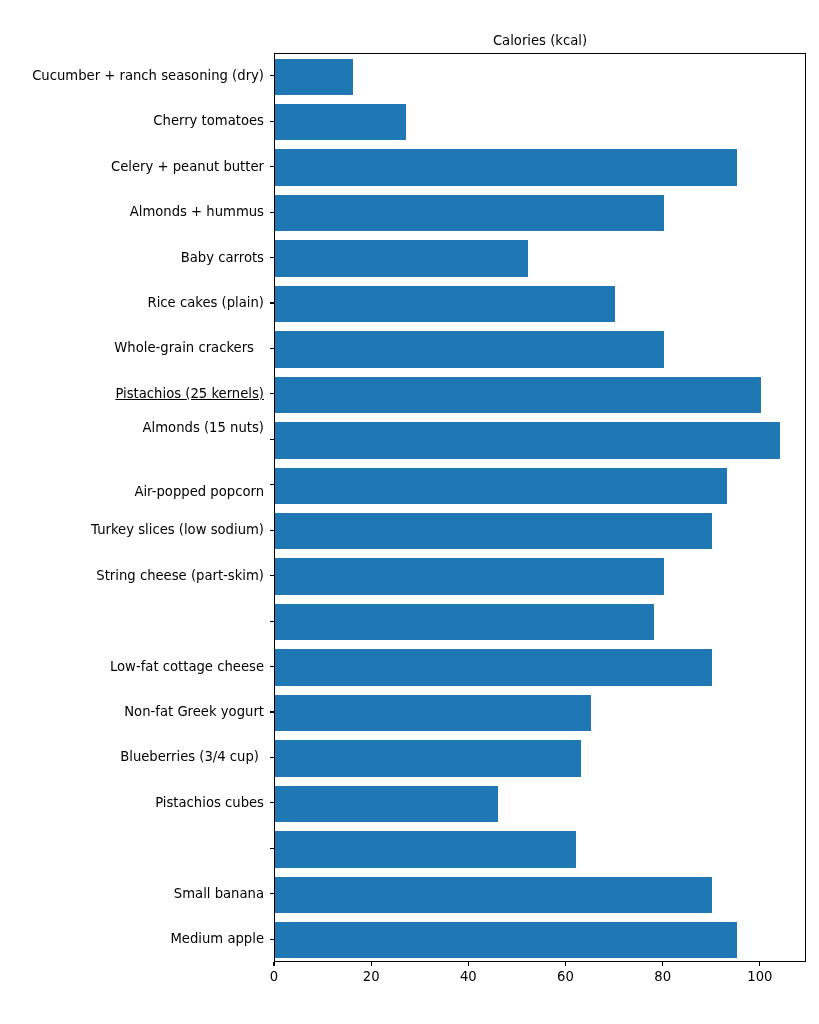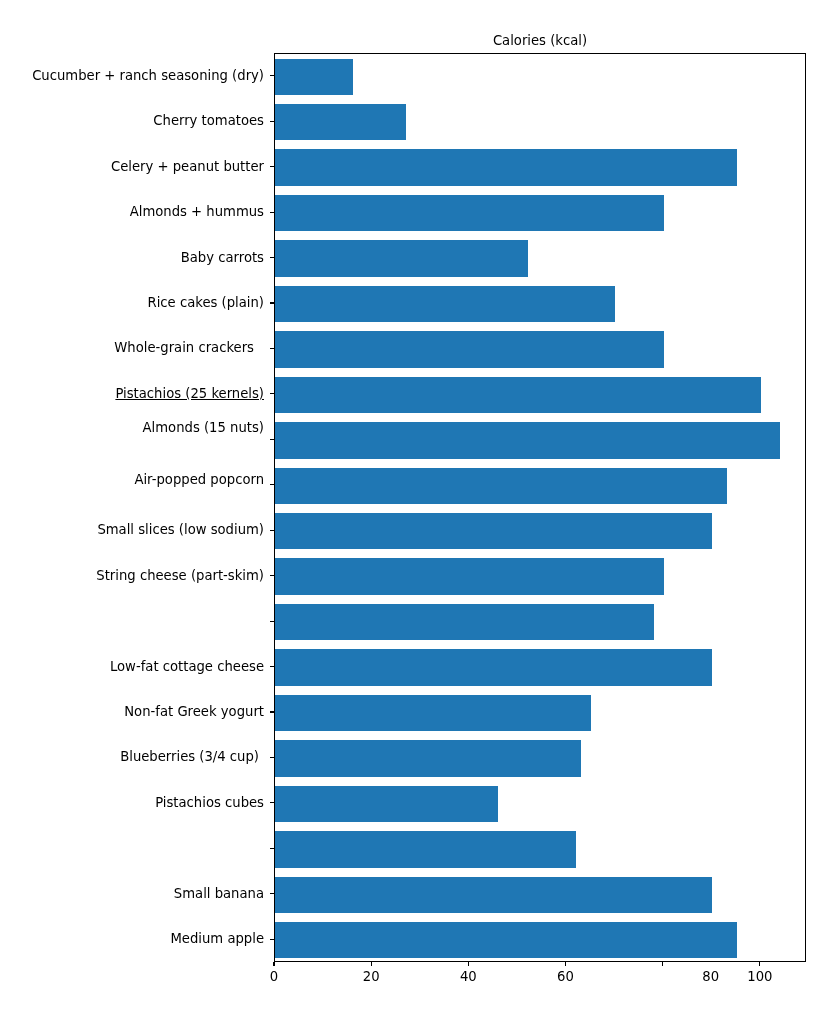--- a/index.html
+++ b/index.html
@@ -143,23 +143,23 @@
       <div class="ytick-label" style="top: 196.525px; right: 10px;">Baby carrots</div>
       <div class="ytick-mark" style="top: 249.425px;"></div>
       <div class="ytick-label" style="top: 241.975px; right: 10px;">Rice cakes (plain)</div>
       <div class="ytick-mark" style="top: 294.875px;"></div>
       <div class="ytick-label" style="top: 287.425px; right: 20px;">Whole-grain crackers</div>
       <div class="ytick-mark" style="top: 340.325px;"></div>
       <div class="ytick-label" style="top: 332.875px; right: 10px; text-decoration: underline;">Pistachios (25 kernels)</div>
       <div class="ytick-mark" style="top: 385.775px;"></div>
       <div class="ytick-label" style="top: 367px; right: 10px;">Almonds (15 nuts)</div>
       <div class="ytick-mark" style="top: 431.225px;"></div>
-      <div class="ytick-label" style="top: 419px; right: 10px;">Air-popped popcorn</div>
+      <div class="ytick-label" style="top: 431px; right: 10px;">Air-popped popcorn</div>
       <div class="ytick-mark" style="top: 476.675px;"></div>
-      <div class="ytick-label" style="top: 469.225px; right: 10px;">Small slices (low sodium)</div>
+      <div class="ytick-label" style="top: 469.225px; right: 10px;">Turkey slices (low sodium)</div>
       <div class="ytick-mark" style="top: 522.125px;"></div>
       <div class="ytick-label" style="top: 514.675px; right: 10px;">String cheese (part-skim)</div>
       <div class="ytick-mark" style="top: 567.575px;"></div>
       <div class="ytick-mark" style="top: 613.025px;"></div>
       <div class="ytick-label" style="top: 605.575px; right: 10px;">Low-fat cottage cheese</div>
       <div class="ytick-mark" style="top: 658.475px;"></div>
       <div class="ytick-label" style="top: 651.025px; right: 10px;">Non-fat Greek yogurt</div>
       <div class="ytick-mark" style="top: 703.925px;"></div>
       <div class="ytick-label" style="top: 696.475px; right: 15px;">Blueberries (3/4 cup)</div>
       <div class="ytick-mark" style="top: 749.375px;"></div>
@@ -237,20 +237,20 @@
   <div id="x-axis">
       <div class="xtick-mark" style="left: 273.45px;"></div>
       <div class="xtick-label" style="left: 274px;">0</div>
       <div class="xtick-mark" style="left: 370.619px;"></div>
       <div class="xtick-label" style="left: 371.169px;">20</div>
       <div class="xtick-mark" style="left: 467.788px;"></div>
       <div class="xtick-label" style="left: 468.338px; text-align: center;">40</div>
       <div class="xtick-mark" style="left: 564.957px;"></div>
       <div class="xtick-label" style="left: 565.507px;">60</div>
       <div class="xtick-mark" style="left: 662.126px;"></div>
-      <div class="xtick-label" style="left: 662.676px; margin-left: 48px;">80</div>
+      <div class="xtick-label" style="left: 662.676px;">80</div>
       <div class="xtick-mark" style="left: 759.295px;"></div>
       <div class="xtick-label" style="left: 759.845px;">100</div>
     </div>
 
   <div id="xlabel">Calories (kcal)</div>
 
 </div>
 
 </body></html>

